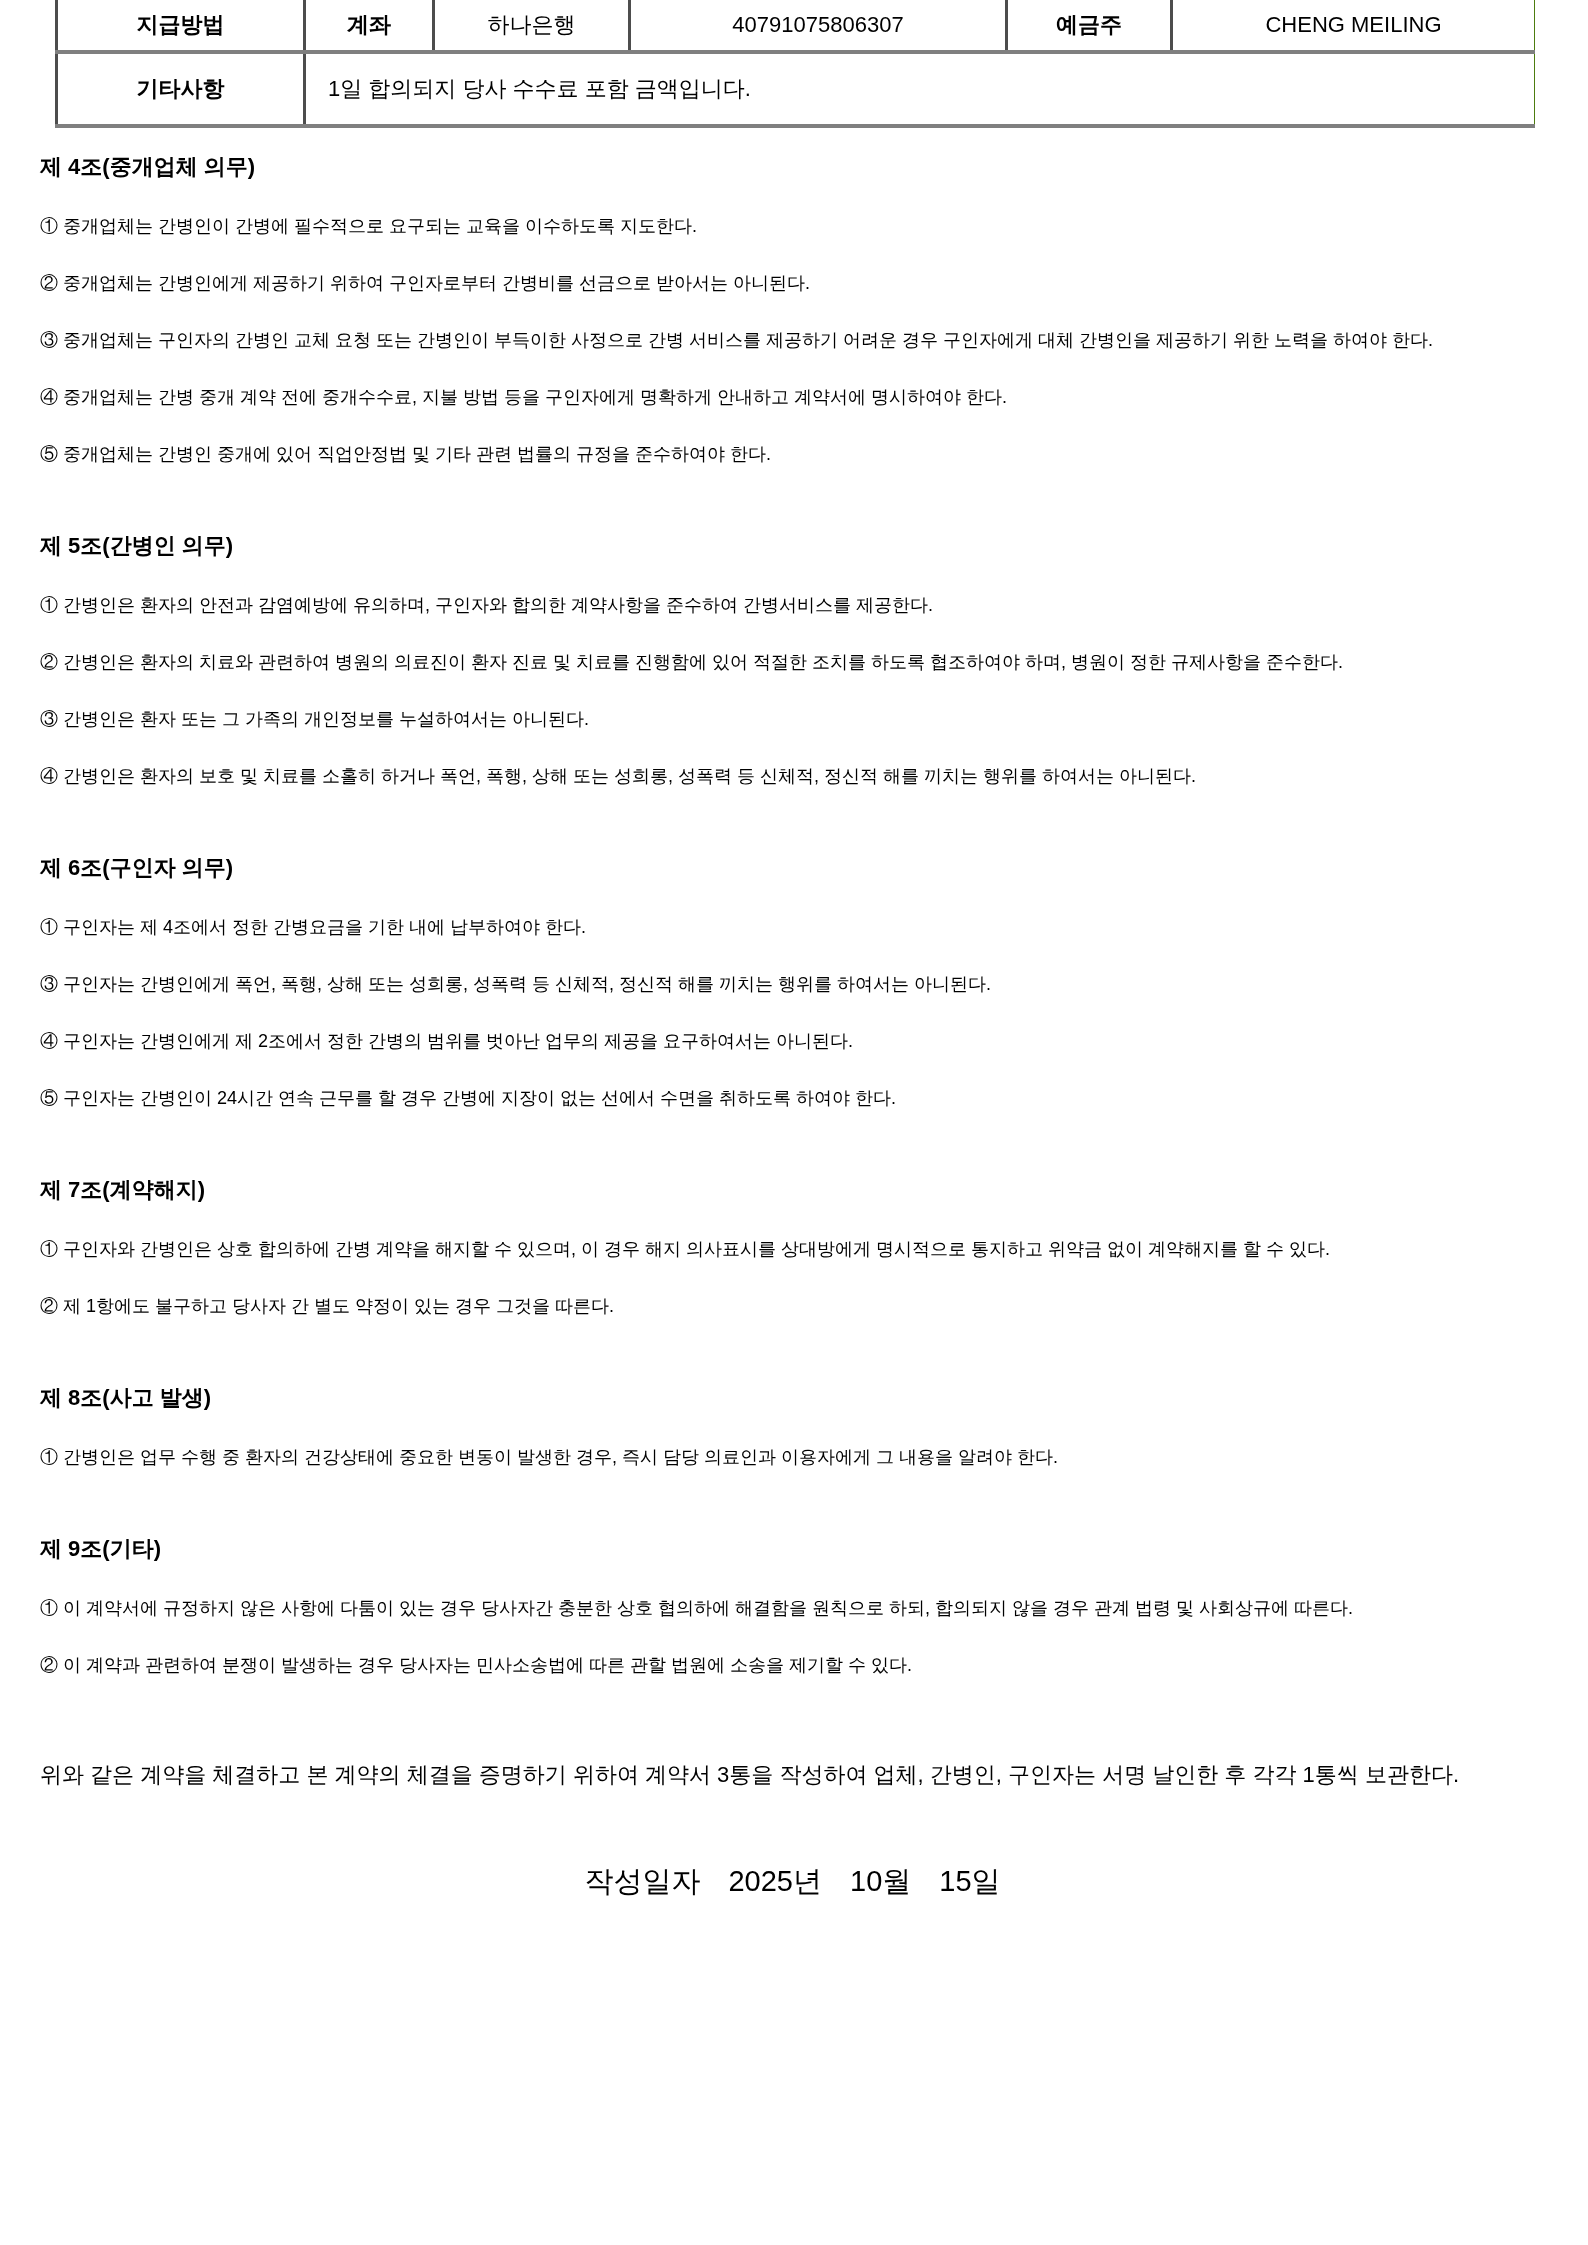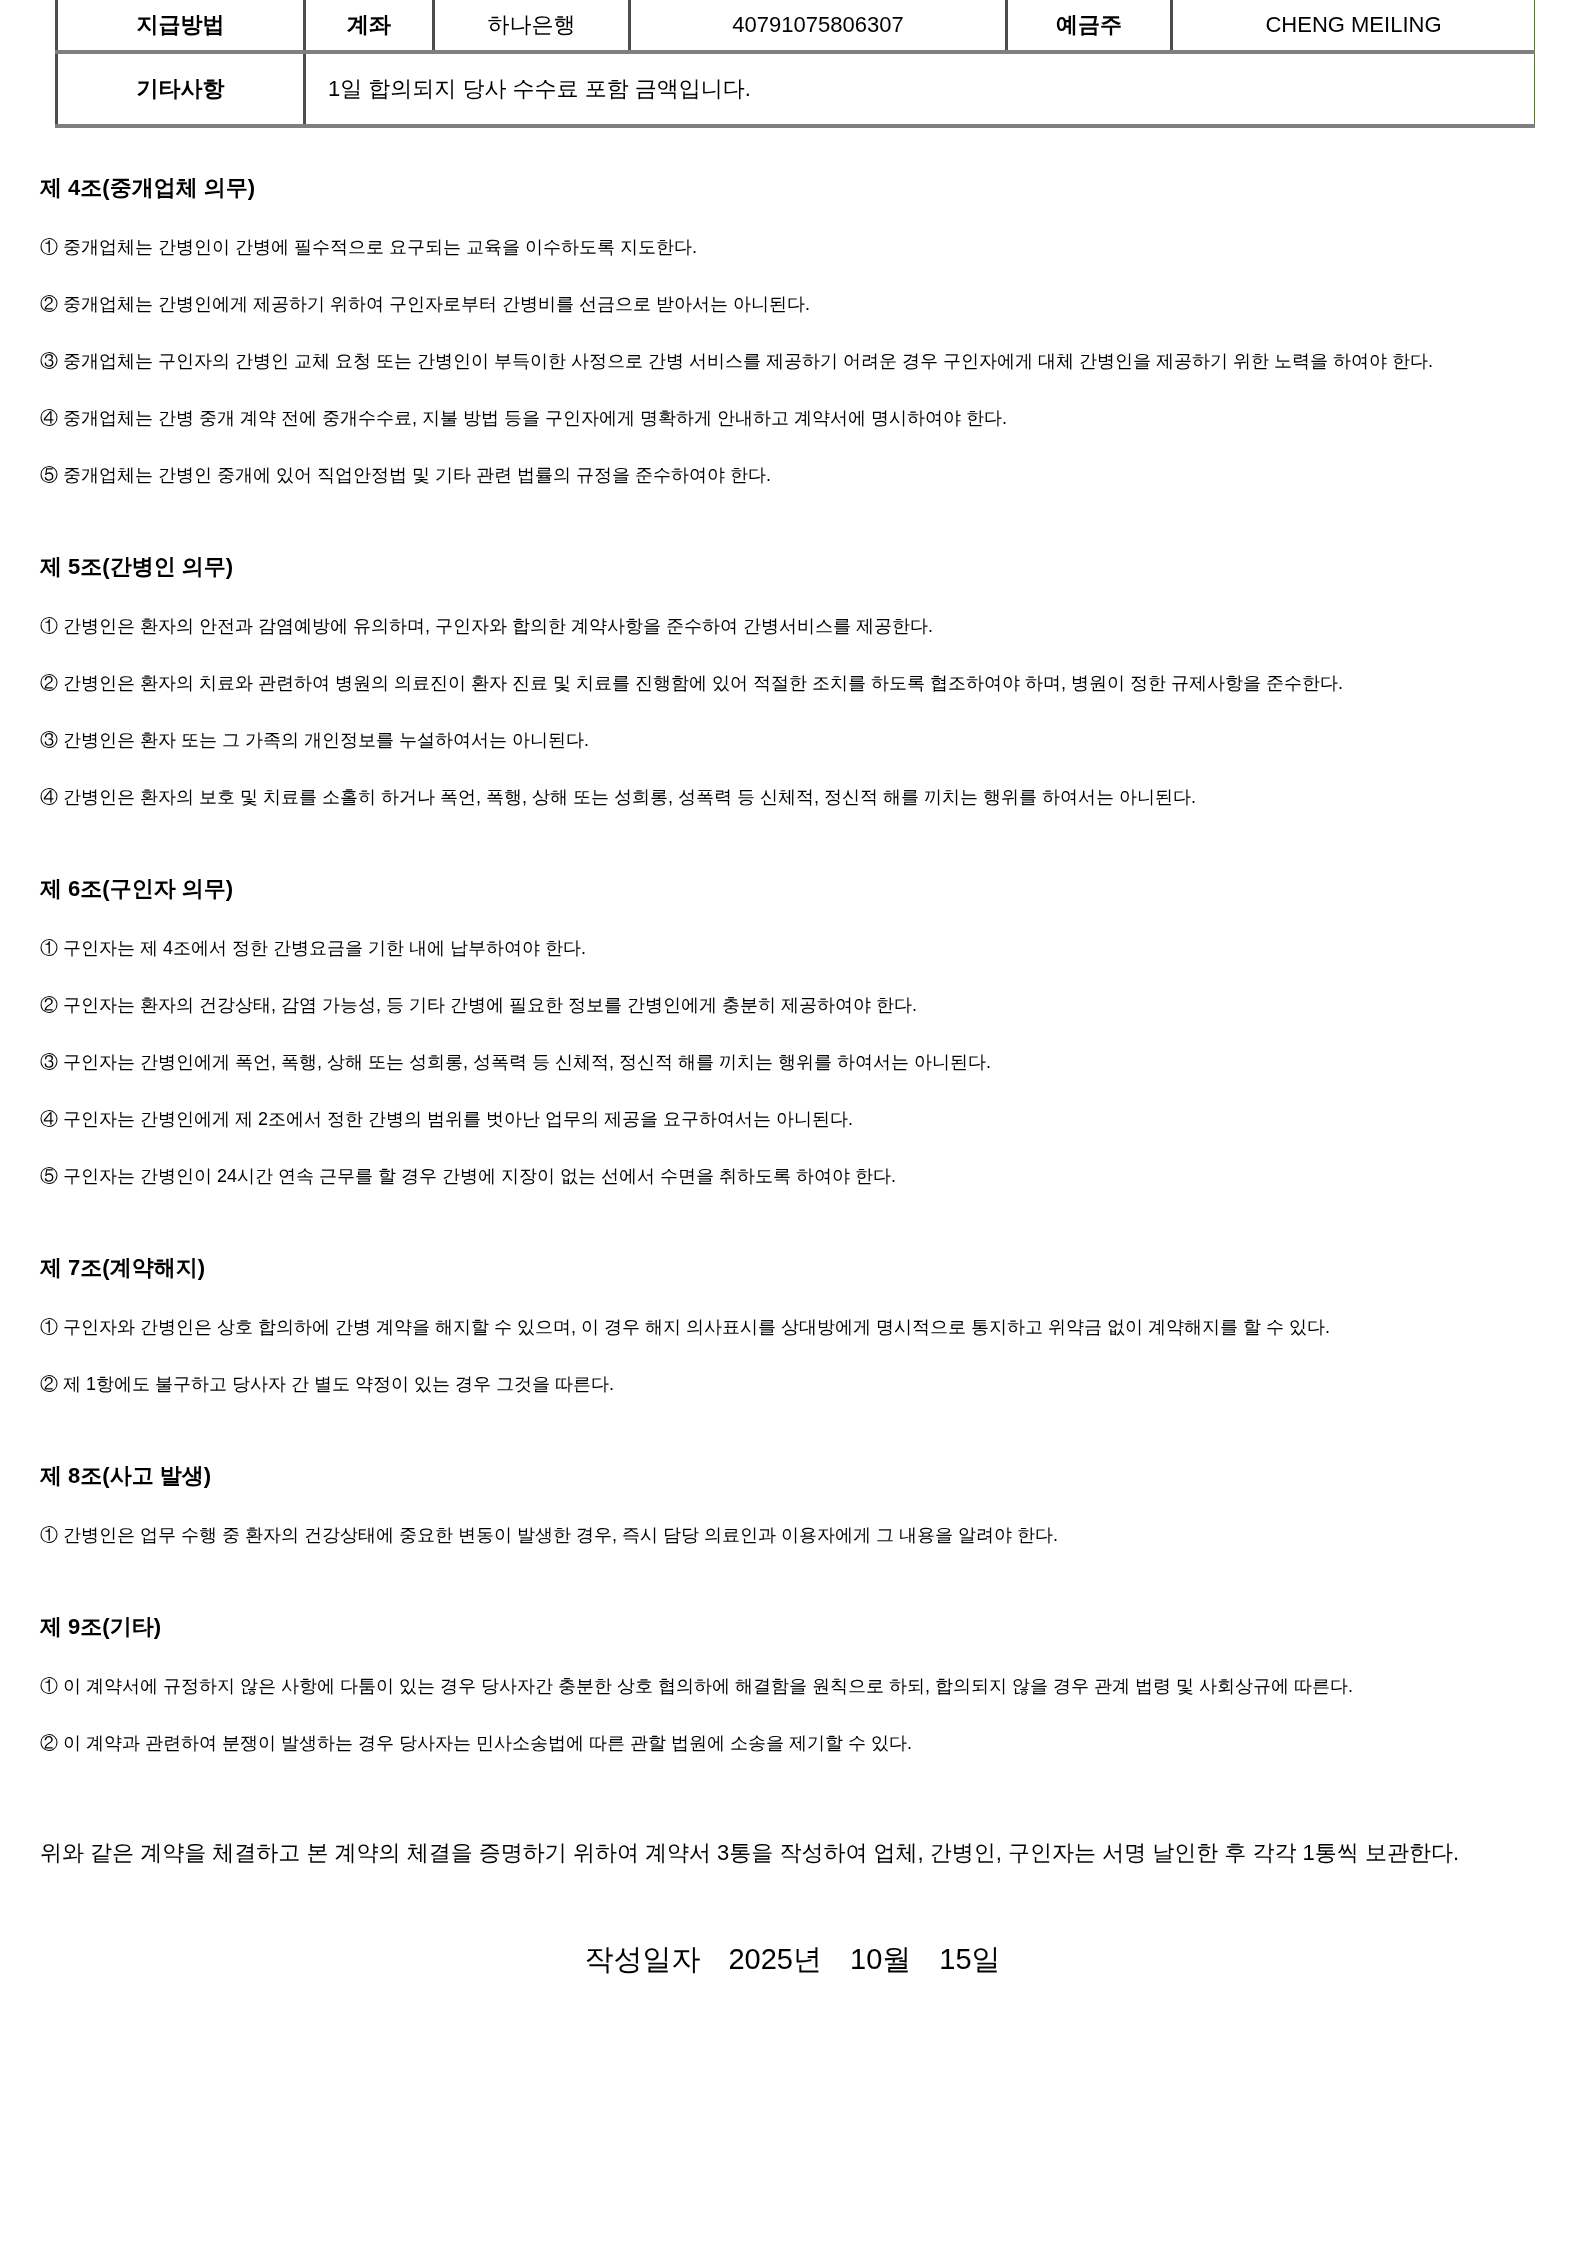--- a/index.html
+++ b/index.html
@@ -48,21 +48,21 @@
     padding-left: 22px;
   }
 
   
   .section-title {
     font-size: 22px;
     font-weight: bold;
     line-height: 38px;
     margin: 54px 0 21px 0;
   }
-  .section-title.first { margin-top: 41px; }
+  .section-title.first { margin-top: 20px; }
   p.clause {
     font-size: 18px;
     line-height: 38px;
     margin: 0 0 19px 0;
     word-break: normal;
   }
   p.closing {
     font-size: 22px;
     line-height: 38px;
     margin: 72px 0 19px 0;
@@ -120,21 +120,20 @@
     <h2 class="section-title">제 5조(간병인 의무)</h2>
     <p class="clause">① 간병인은 환자의 안전과 감염예방에 유의하며, 구인자와 합의한 계약사항을 준수하여 간병서비스를 제공한다.</p>
     <p class="clause">② 간병인은 환자의 치료와 관련하여 병원의 의료진이 환자 진료 및 치료를 진행함에 있어 적절한 조치를 하도록 협조하여야 하며, 병원이 정한 규제사항을 준수한다.</p>
     <p class="clause">③ 간병인은 환자 또는 그 가족의 개인정보를 누설하여서는 아니된다.</p>
     <p class="clause">④ 간병인은 환자의 보호 및 치료를 소홀히 하거나 폭언, 폭행, 상해 또는 성희롱, 성폭력 등 신체적, 정신적 해를 끼치는 행위를 하여서는 아니된다.</p>
   </section>
 
   <section>
     <h2 class="section-title">제 6조(구인자 의무)</h2>
     <p class="clause">① 구인자는 제 4조에서 정한 간병요금을 기한 내에 납부하여야 한다.</p>
-    <p class="clause">② 구인자는 환자의 건강상태, 감염 가능성, 등 기타 간병에 필요한 정보를 간병인에게 충분히 제공하여야 한다.</p>
     <p class="clause">③ 구인자는 간병인에게 폭언, 폭행, 상해 또는 성희롱, 성폭력 등 신체적, 정신적 해를 끼치는 행위를 하여서는 아니된다.</p>
     <p class="clause">④ 구인자는 간병인에게 제 2조에서 정한 간병의 범위를 벗아난 업무의 제공을 요구하여서는 아니된다.</p>
     <p class="clause">⑤ 구인자는 간병인이 24시간 연속 근무를 할 경우 간병에 지장이 없는 선에서 수면을 취하도록 하여야 한다.</p>
   </section>
 
   <section>
     <h2 class="section-title">제 7조(계약해지)</h2>
     <p class="clause">① 구인자와 간병인은 상호 합의하에 간병 계약을 해지할 수 있으며, 이 경우 해지 의사표시를 상대방에게 명시적으로 통지하고 위약금 없이 계약해지를 할 수 있다.</p>
     <p class="clause">② 제 1항에도 불구하고 당사자 간 별도 약정이 있는 경우 그것을 따른다.</p>
   </section>

